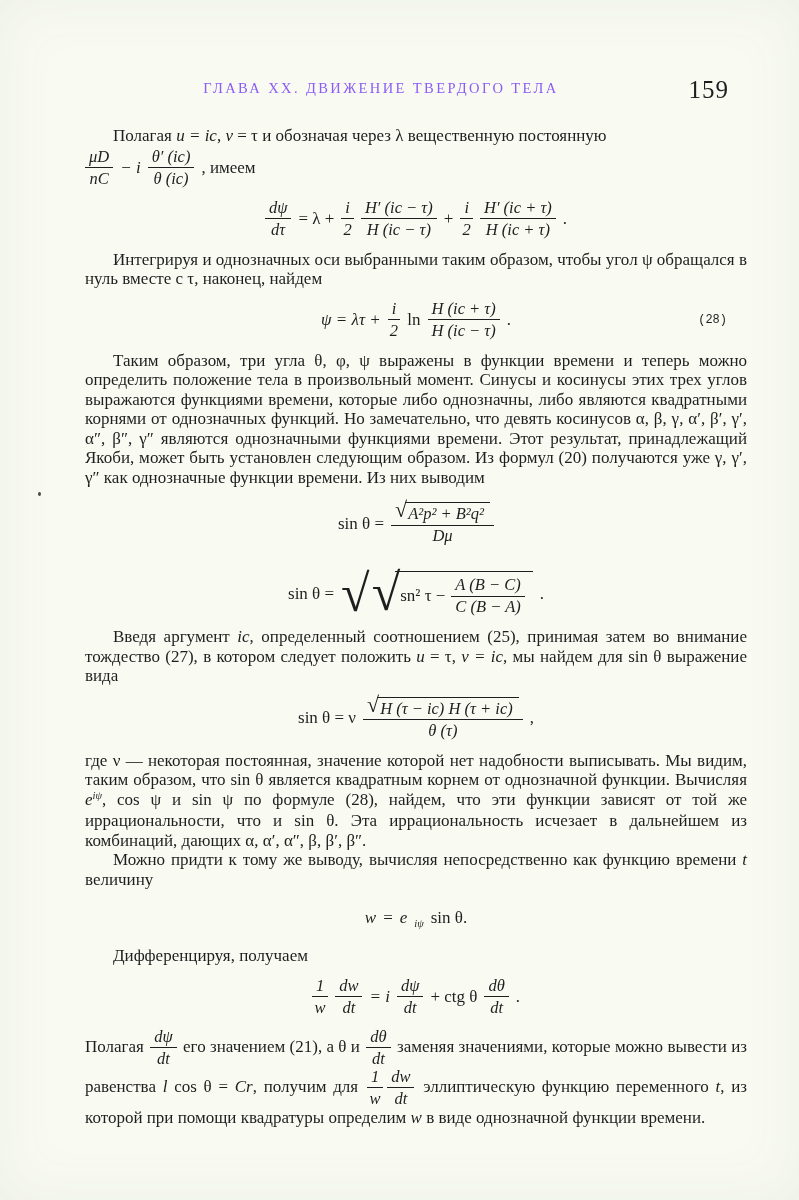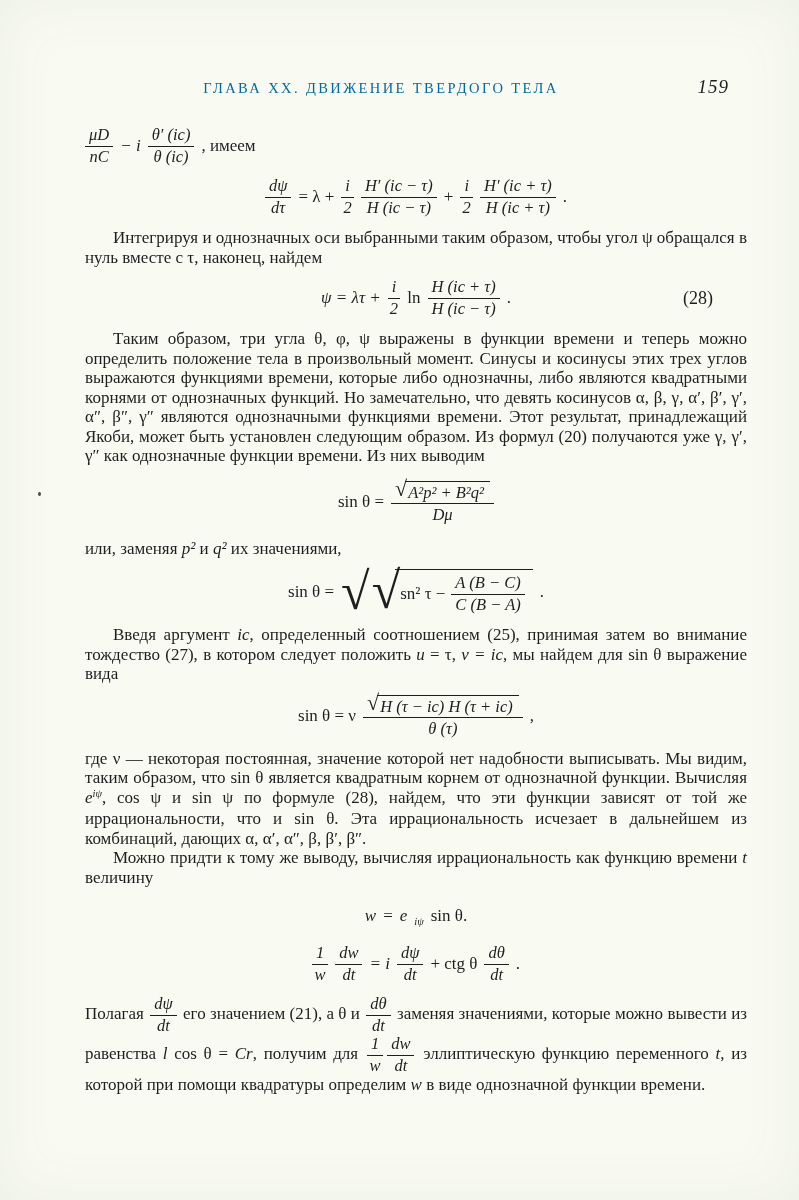--- a/index.html
+++ b/index.html
@@ -10,43 +10,43 @@
     box-shadow:inset 0 0 60px rgba(90,95,70,0.07);
     color:#1e1e1e;
     font-family:"Liberation Serif","DejaVu Serif",serif;
     overflow:hidden;
   }
   .content{position:absolute;left:85px;top:80px;width:662px;}
   
   .hdr{position:relative;height:22px;margin-bottom:24px;}
   .hdr-title{
     position:absolute;left:0;right:70px;text-align:center;
-    font-size:14.5px;letter-spacing:2.4px;color:#0369a1;
+    font-size:14.5px;letter-spacing:2.4px;color:#8b5cf6;
     font-weight:normal;white-space:nowrap;
   }
-  .hdr-num{position:absolute;right:18px;top:-4px;font-size:19px;letter-spacing:1px;font-style:italic;}
+  .hdr-num{position:absolute;right:18px;top:-4px;font-size:25px;letter-spacing:1px;}
   
   p.t{margin:0;text-align:justify;font-size:17px;line-height:19.5px;}
   .indent{text-indent:28px;}
   .it{font-style:italic;}
   .sup{font-size:0.62em;position:relative;top:-0.55em;font-style:italic;margin-top:24px;}
   
   .eq{
     display:flex;justify-content:center;align-items:center;gap:7px;
     font-size:17px;position:relative;margin:11px 0;
   }
   .eq.left{justify-content:flex-start;margin:2px 0 10px;}
   .op{white-space:nowrap;}
   .frac{
     display:inline-flex;flex-direction:column;text-align:center;
     vertical-align:middle;font-style:italic;font-size:16.5px;line-height:18px;
   }
   .frac .num{border-bottom:1.4px solid #1e1e1e;padding:0 4px 1.5px;display:block;}
   .frac .den{padding-top:1.5px;display:block;}
-  .eqno{position:absolute;right:34px;top:50%;transform:translateY(-50%);font-size:18px;}
+  .eqno{position:absolute;right:20px;top:50%;transform:translateY(-50%);font-size:12px;font-family:Liberation Mono, monospace;}
   
   .sqrt{display:inline-flex;align-items:flex-start;font-style:normal;}
   .sqrt .radsym{font-size:22px;line-height:16px;margin-right:-2px;display:block;}
   .sqrt .radicand{border-top:1.4px solid #1e1e1e;padding:2px 6px 0 3px;font-style:italic;white-space:nowrap;text-align:right;}
   .bigsqrt{display:inline-flex;align-items:flex-start;}
   .bigsqrt .radsym{font-size:52px;line-height:44px;margin-right:-5px;display:block;font-weight:normal;}
   .bigsqrt .radicand{
     border-top:1.6px solid #1e1e1e;padding:4px 8px 0 5px;
     display:inline-flex;align-items:center;gap:6px;
   }
@@ -61,20 +61,21 @@
 
 <div class="page">
   <div class="speck"></div>
   <div class="content">
 
     <div class="hdr">
       <div class="hdr-title">ГЛАВА XX. ДВИЖЕНИЕ ТВЕРДОГО ТЕЛА</div>
       <div class="hdr-num">159</div>
     </div>
 
+    <p class="t indent"><span>Полагая </span><span class="it">u = ic</span><span>,  </span><span class="it">v</span><span> = τ  и  обозначая  через  λ  вещественную  постоянную</span></p>
     <div class="eq left">
       <span class="frac">
         <span class="num">μD</span>
         <span class="den">nC</span>
       </span>
       <span class="op it">− i</span>
       <span class="frac">
         <span class="num">θ′ (ic)</span>
         <span class="den">θ (ic)</span>
       </span>
@@ -135,21 +136,20 @@
           <span class="sqrt">
             <span class="radsym">√</span>
             <span class="radicand">A²p² + B²q²</span>
           </span>
         </span>
         <span class="den">Dμ</span>
       </span>
     </div>
     <div class="vgap-s"></div>
 
-    <p class="t"><span>или, заменяя </span><span class="it">p²</span><span> и </span><span class="it">q²</span><span> их значениями,</span></p>
 
     <div class="eq">
       <span class="op">sin θ =</span>
       <span class="bigsqrt">
         <span class="radsym">√</span>
       </span>
       <span class="bigsqrt">
         <span class="radsym">√</span>
         <span class="radicand">
           <span class="upright">sn² τ −</span>
@@ -173,30 +173,31 @@
             <span class="radicand">H (τ − ic) H (τ + ic)</span>
           </span>
         </span>
         <span class="den">θ (τ)</span>
       </span>
       <span class="op">,</span>
     </div>
 
     <p class="t"><span>где ν — некоторая постоянная, значение которой нет надобности выписывать. Мы видим, таким образом, что sin θ является квадратным корнем от однозначной функции. Вычисляя </span><span class="it">e</span><span class="sup">iψ</span><span>,  cos ψ и sin ψ по формуле (28), найдем, что эти функции зависят от той же иррациональности, что и sin θ. Эта иррациональность исчезает в дальнейшем из комбинаций, дающих α, α′, α″, β, β′, β″.</span></p>
 
-    <p class="t indent"><span>Можно придти к тому же выводу, вычисляя иррациональность как функцию времени </span><span class="it">t</span><span> величину</span></p>
+    <p class="t indent"><span>Можно придти к тому же выводу, вычисляя непосредственно как функцию времени </span><span class="it">t</span><span> величину</span></p>
 
     <div class="eq">
         <span class="it">w</span>
         <span> = </span>
         <span class="it">e</span>
         <span class="sup">iψ</span>
         <span> sin θ.</span>
       </div>
 
+    <p class="t indent">Дифференцируя, получаем</p>
 
     <div class="eq">
       <span class="frac">
         <span class="num">1</span>
         <span class="den">w</span>
       </span>
       <span class="frac">
         <span class="num">dw</span>
         <span class="den">dt</span>
       </span>

